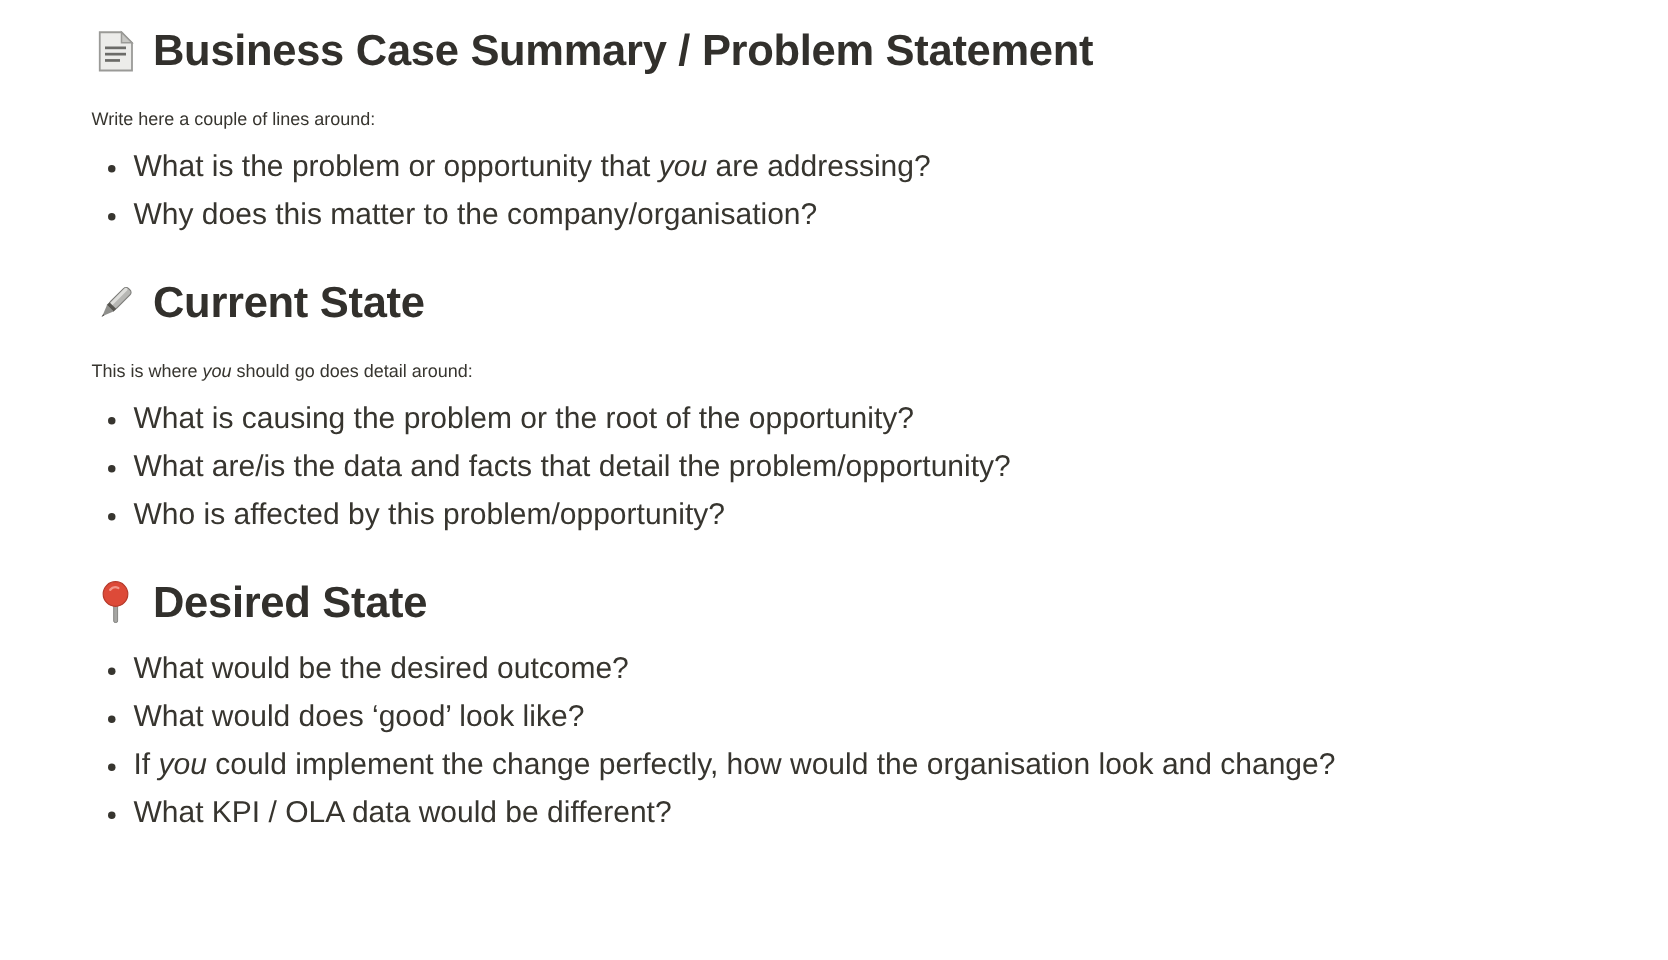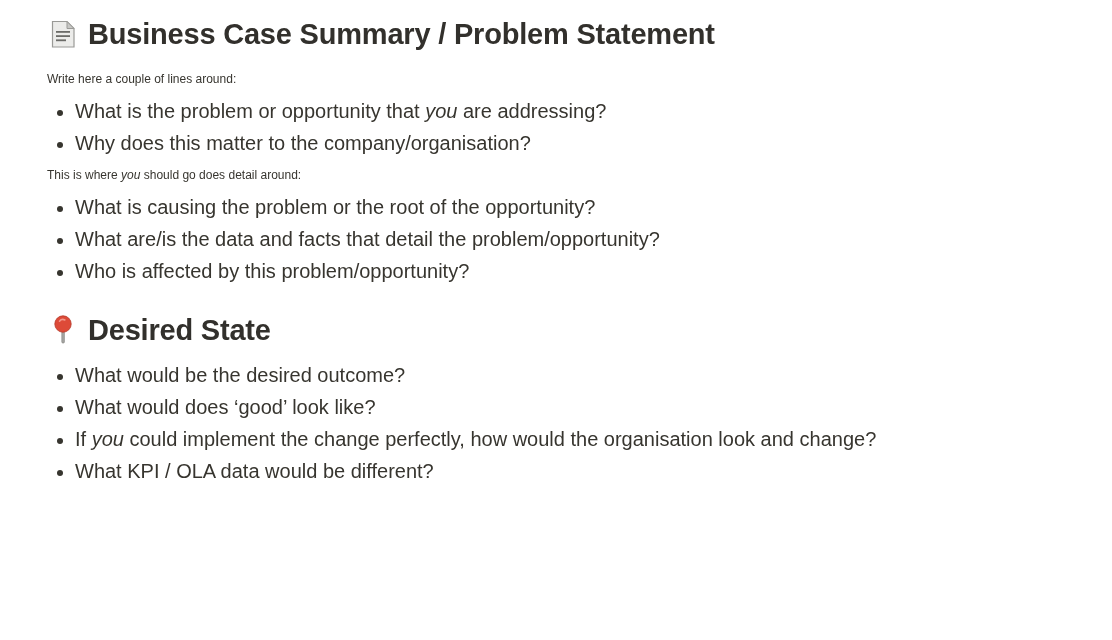--- a/index.html
+++ b/index.html
@@ -7,20 +7,21 @@
   body {
     width: 1112px;
     height: 640px;
     background: #ffffff;
     font-family: "Liberation Sans", "DejaVu Sans", sans-serif;
     color: #37352f;
     overflow: hidden;
   }
   .page {
     padding: 17px 47px 0 47px;
+    margin-left: 14px;
   }
   h1.doc-heading {
     display: flex;
     align-items: center;
     gap: 9px;
     margin: 30px 0 15px 0;
     font-size: 29px;
     font-weight: 700;
     line-height: 1.2;
     color: #32302c;
@@ -77,20 +78,34 @@
       <span>Business Case Summary / Problem Statement</span>
     </h1>
     <p class="intro"><span>Write here a couple of lines around:</span></p>
     <ul class="doc-bullets">
       <li><span>What is the problem or opportunity that </span><em>you</em><span> are addressing?</span></li>
       <li><span>Why does this matter to the company/organisation?</span></li>
     </ul>
   </section>
 
   <section>
+    <h1 class="doc-heading">
+      <span class="heading-icon">
+        <svg viewBox="0 0 32 32" aria-hidden="true">
+          <g transform="rotate(45 16 16)">
+            <rect x="13" y="3" width="6" height="17" rx="2.4" fill="#b7b7b4" stroke="#7e7e7b" stroke-width="0.8"></rect>
+            <rect x="13.4" y="3.6" width="2.2" height="15.6" rx="1.1" fill="#dededb"></rect>
+            <rect x="12.8" y="18.5" width="6.4" height="2.6" fill="#55544f"></rect>
+            <path d="M13 21 L19 21 L16.6 27 L15.4 27 Z" fill="#8f8f8c"></path>
+            <path d="M15.4 27 L16.6 27 L16 29.2 Z" fill="#3a3935"></path>
+          </g>
+        </svg>
+      </span>
+      <span>Current State</span>
+    </h1>
     <p class="intro"><span>This is where </span><em>you</em><span> should go does detail around:</span></p>
     <ul class="doc-bullets">
       <li><span>What is causing the problem or the root of the opportunity?</span></li>
       <li><span>What are/is the data and facts that detail the problem/opportunity?</span></li>
       <li><span>Who is affected by this problem/opportunity?</span></li>
     </ul>
   </section>
 
   <section>
     <h1 class="doc-heading">

